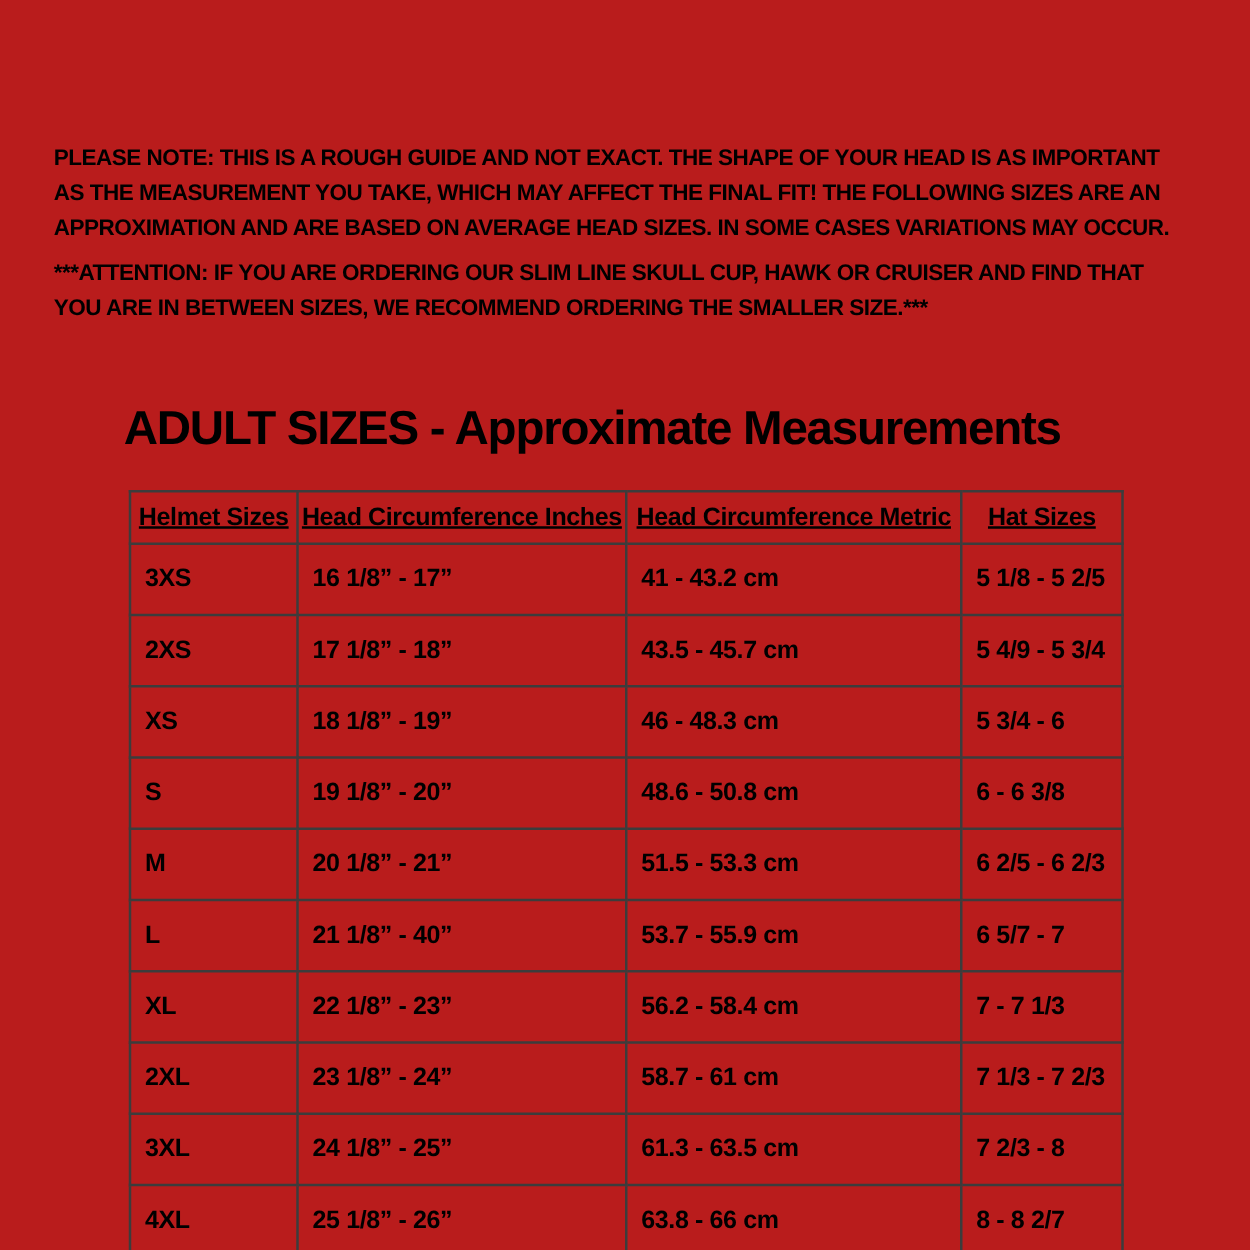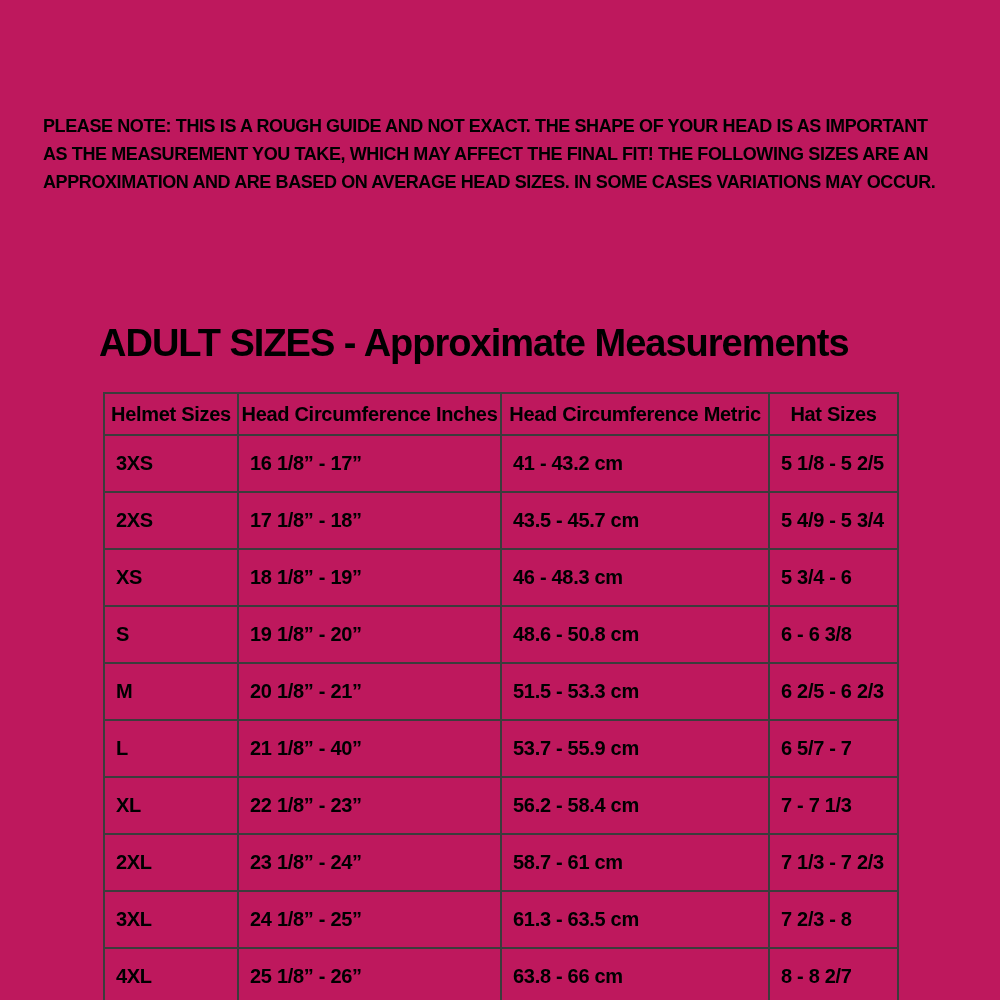--- a/index.html
+++ b/index.html
@@ -6,21 +6,21 @@
   html, body { width: 1000px; height: 1000px; }
   body {
     background: #ffffff;
     font-family: "Liberation Sans", sans-serif;
     color: #000000;
   }
   .page {
     position: relative;
     width: 1000px;
     height: 1000px;
-    background: #be185d;
+    background: #b91c1c;
     overflow: hidden;
   }
   .note {
     position: absolute;
     left: 43px;
     width: 912px;
     font-size: 18px;
     font-weight: 700;
     line-height: 28px;
     letter-spacing: -0.4px;
@@ -52,40 +52,42 @@
     font-weight: 700;
     letter-spacing: -0.3px;
     overflow: hidden;
     white-space: nowrap;
   }
   table.size-chart th {
     height: 42px;
     font-size: 20px;
     text-align: center;
     vertical-align: middle;
+    text-decoration: underline;
   }
   table.size-chart td {
     height: 57px;
     font-size: 20px;
     text-align: left;
     vertical-align: middle;
     padding-left: 11px;
   }
   td.metric-emphasis {
     font-size: 23px;
     font-weight: 700;
   }
 </style>
 </head>
 <body>
 
 <div class="page">
 
   <p class="note note-please">PLEASE NOTE: THIS IS A ROUGH GUIDE AND NOT EXACT. THE SHAPE OF YOUR HEAD IS AS IMPORTANT AS THE MEASUREMENT YOU TAKE, WHICH MAY AFFECT THE FINAL FIT! THE FOLLOWING SIZES ARE AN APPROXIMATION AND ARE BASED ON AVERAGE HEAD SIZES. IN SOME CASES VARIATIONS MAY OCCUR.</p>
 
+  <p class="note note-attention">***ATTENTION: IF YOU ARE ORDERING OUR SLIM LINE SKULL CUP, HAWK OR CRUISER AND FIND THAT YOU ARE IN BETWEEN SIZES, WE RECOMMEND ORDERING THE SMALLER SIZE.***</p>
 
   <h1 class="page-title">ADULT SIZES - Approximate Measurements</h1>
 
   <table class="size-chart">
     <colgroup>
       <col style="width:134px">
       <col style="width:263px">
       <col style="width:268px">
       <col style="width:129px">
     </colgroup>

